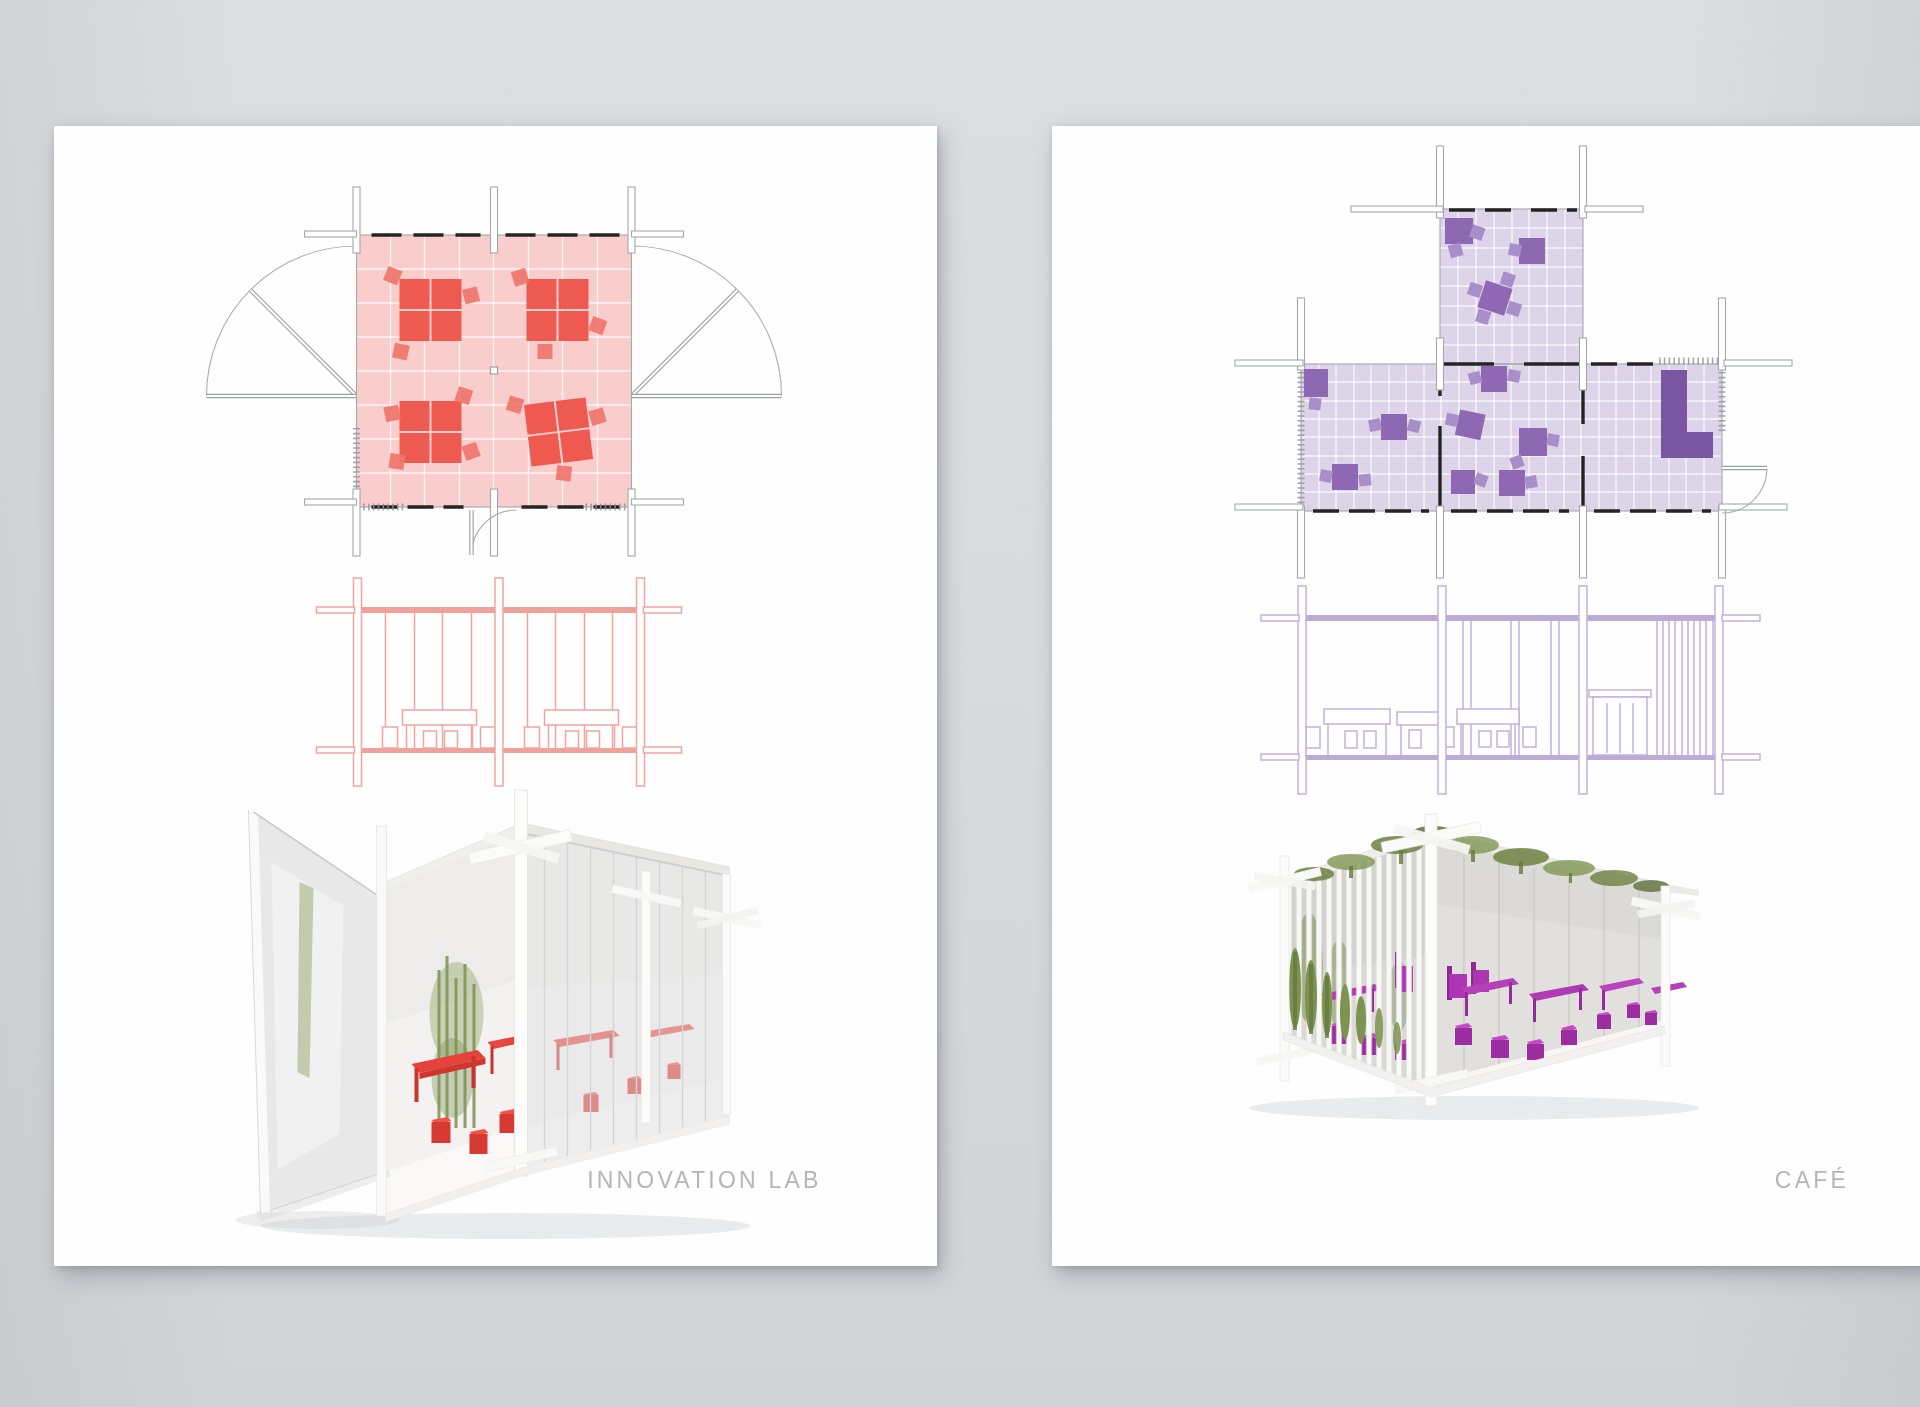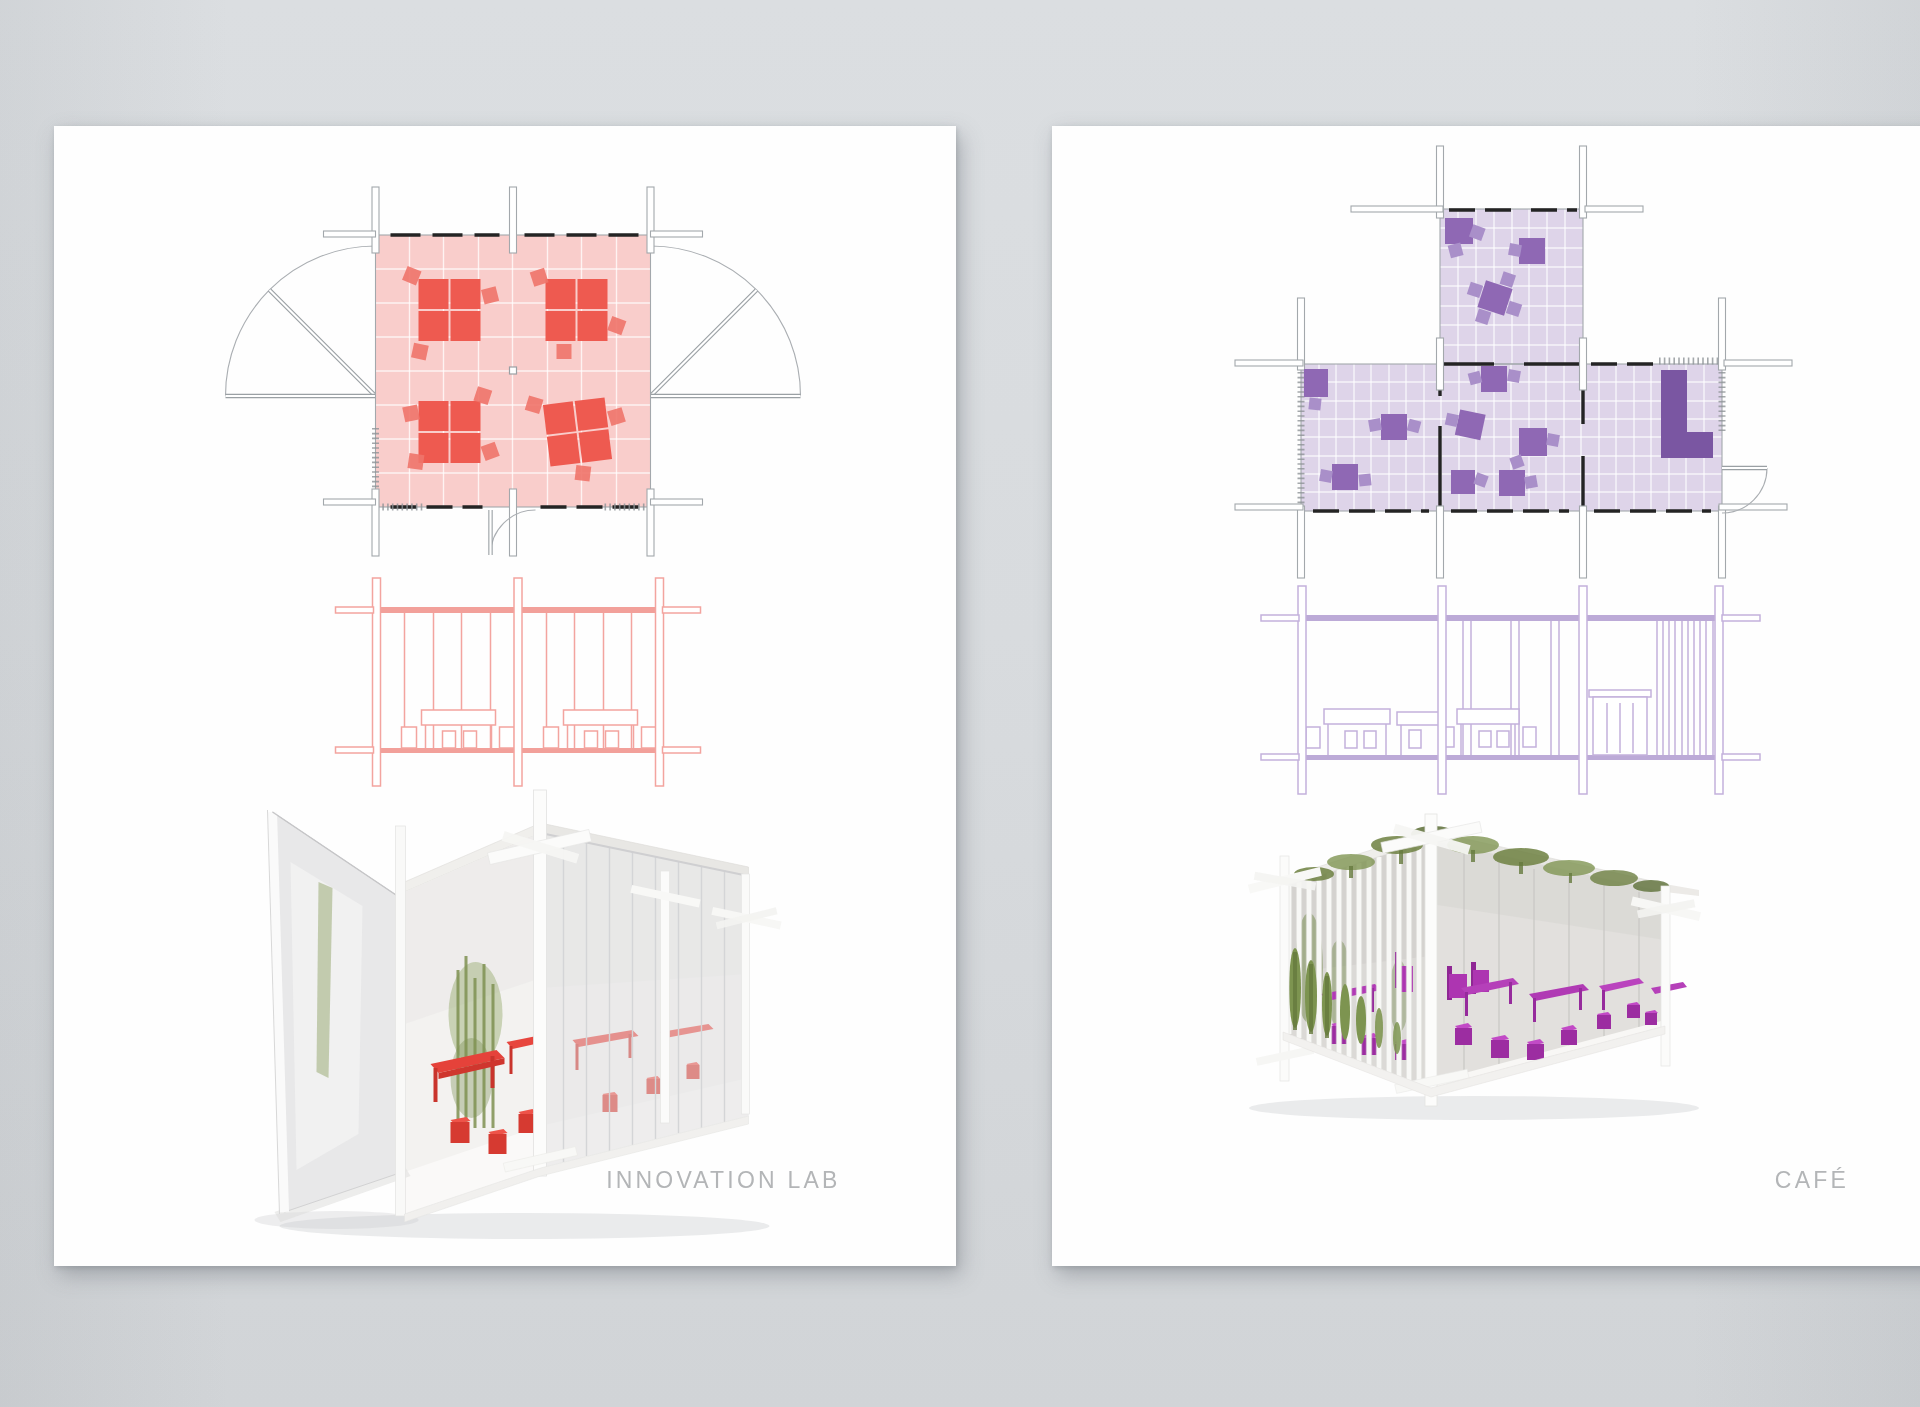--- a/index.html
+++ b/index.html
@@ -3,21 +3,21 @@
 <meta charset="utf-8">
 <style>
   html,body{margin:0;padding:0;background:#d4d7da;}
   .stage{position:relative;width:1920px;height:1407px;overflow:hidden;
          background:linear-gradient(180deg,#dbdee1 0%,#d8dbde 45%,#d1d4d7 100%);
          font-family:"Liberation Sans",sans-serif;}
   .stage::after{content:"";position:absolute;inset:0;
          background:linear-gradient(90deg,rgba(120,126,132,.10),rgba(120,126,132,0) 12%,rgba(120,126,132,0) 88%,rgba(120,126,132,.10));}
   .board{position:absolute;top:126px;height:1140px;background:#fefefe;
          box-shadow:5px 9px 20px rgba(110,116,124,.45), 1px 2px 5px rgba(110,116,124,.30);z-index:2;}
-  .board-left{left:54px;width:883px;padding-left:19px;}
+  .board-left{left:54px;width:883px;}
   .board-right{left:1052px;width:919px;}
   .board svg{display:block;width:100%;height:100%;}
   .board-label{font-family:"Liberation Sans",sans-serif;font-size:23px;font-weight:300;
          fill:#b3b5b7;letter-spacing:3.2px;}
   .struct{stroke:#a3a8ac;stroke-width:1.1;fill:none;}
   .post{fill:#ffffff;stroke:#a3a8ac;stroke-width:1.1;}
   .wallk{stroke:#242424;stroke-width:3.4;fill:none;}
   .ladder{stroke:#8d9296;stroke-width:7;fill:none;stroke-dasharray:1.6 3.2;opacity:.8;}
   .gridw{stroke:#ffffff;stroke-width:1.4;fill:none;opacity:.75;}
   .swing{stroke:#aaaeb2;stroke-width:1.1;fill:none;}

